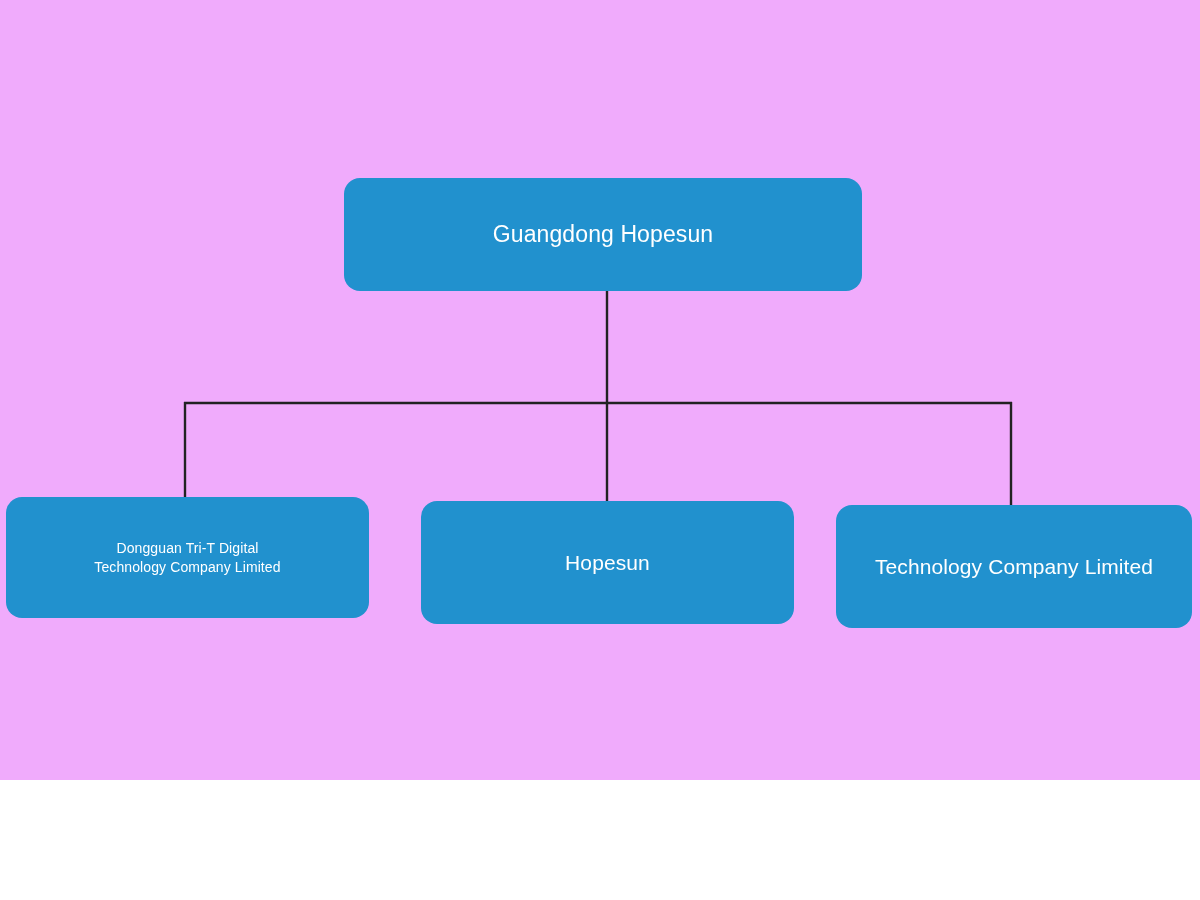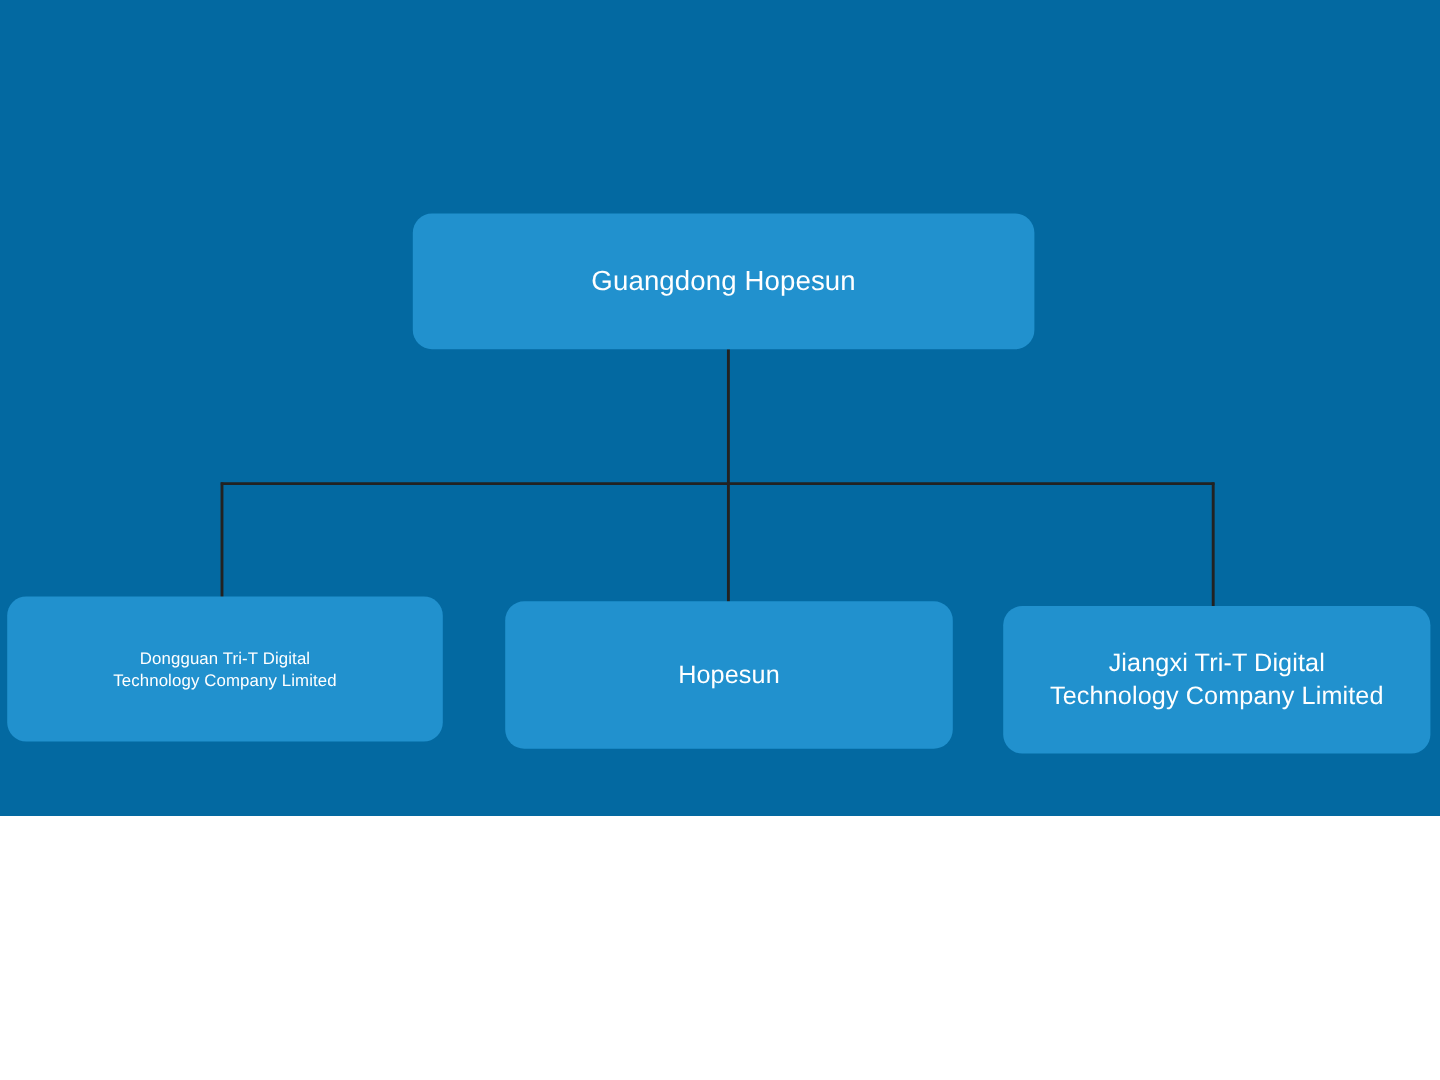--- a/index.html
+++ b/index.html
@@ -10,22 +10,22 @@
   }
   body {
     width: 1200px;
     height: 900px;
     font-family: "Liberation Sans", "DejaVu Sans", sans-serif;
     overflow: hidden;
   }
   #org-chart {
     position: relative;
     width: 1200px;
-    height: 680px;
-    background: #0369a1;
+    height: 780px;
+    background: #f0abfc;
   }
   .connector-layer {
     position: absolute;
     left: 0;
     top: 0;
     width: 1200px;
     height: 900px;
     pointer-events: none;
   }
   .node-box {
@@ -103,17 +103,16 @@
   <div class="node-box" id="node-child-0">
     <span class="node-line">Dongguan Tri-T Digital</span>
     <span class="node-line">Technology Company Limited</span>
   </div>
 
   <div class="node-box" id="node-child-1">
     <span class="node-line">Hopesun</span>
   </div>
 
   <div class="node-box" id="node-child-2">
-    <span class="node-line">Jiangxi Tri-T Digital</span>
     <span class="node-line">Technology Company Limited</span>
   </div>
 
 </div>
 
 </body></html>

